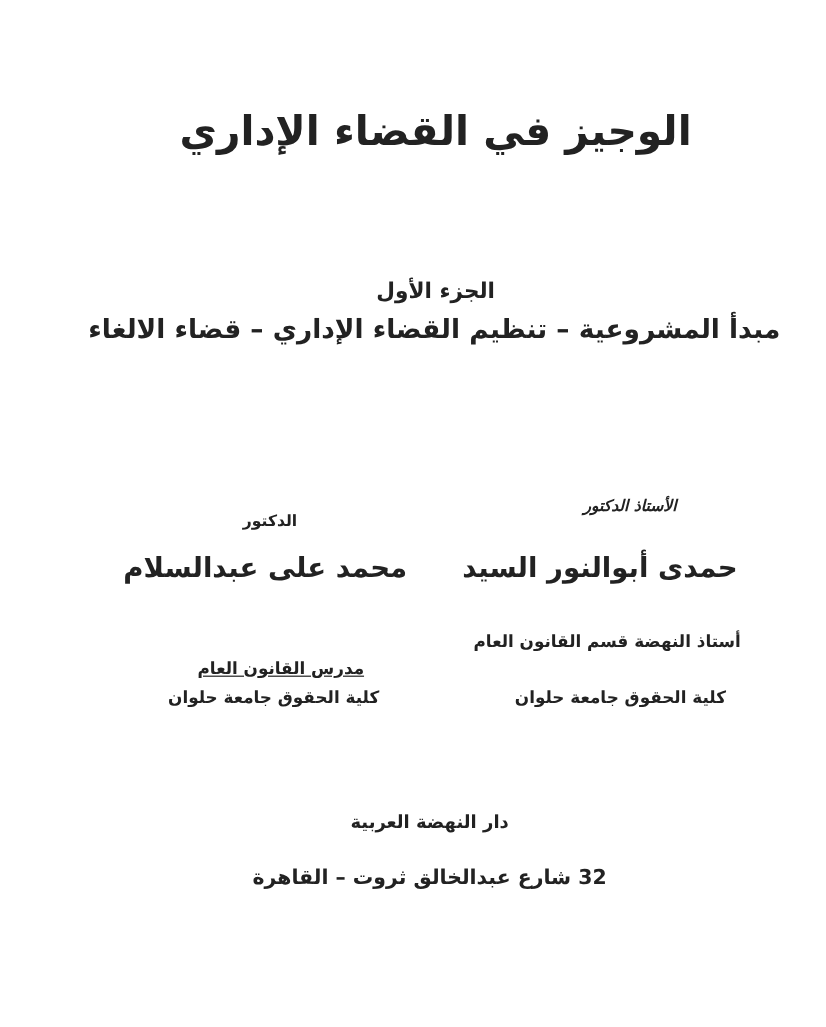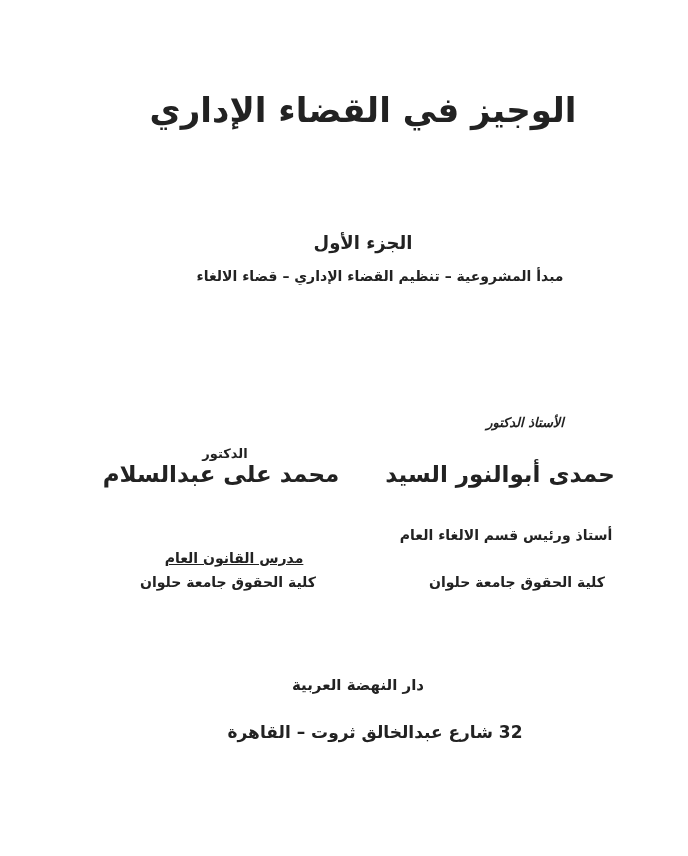--- a/index.html
+++ b/index.html
@@ -31,23 +31,23 @@
       line-height: 44px;
     }
     .part {
       left: 363px;
       top: 218px;
       font-size: 18px;
       line-height: 26px;
       margin-top: 12px;
     }
     .subtitle {
-      left: 380px;
+      left: 362px;
       top: 262px;
-      font-size: 14px;
+      font-size: 22px;
       line-height: 28px;
     }
     .label {
       font-size: 13px;
       line-height: 20px;
     }
     .name {
       font-size: 23px;
       line-height: 32px;
     }
@@ -59,43 +59,42 @@
       left: 358px;
       top: 673px;
       font-size: 15px;
       line-height: 24px;
     }
     .address {
       left: 358px;
       top: 719px;
       font-size: 17px;
       line-height: 26px;
-      margin-left: 17px;
     }
   </style>
 </head>
 <body>
 
 <div>
 
   <div class="line title">الوجيز في القضاء الإداري</div>
 
   <div class="line part">الجزء الأول</div>
 
   <div class="line subtitle">مبدأ المشروعية – تنظيم القضاء الإداري – قضاء الالغاء</div>
 
   <div>
     <div class="line label" style="left:525px; top:413px;font-style:italic;">الأستاذ الدكتور</div>
     <div class="line name" style="left:500px; top:458px;">حمدى أبوالنور السيد</div>
-    <div class="line info" style="left:506px; top:524px;">أستاذ ورئيس قسم الالغاء العام</div>
+    <div class="line info" style="left:506px; top:524px;">أستاذ النهضة قسم القانون العام</div>
     <div class="line info" style="left:517px; top:571px;">كلية الحقوق جامعة حلوان</div>
   </div>
 
   <div>
-    <div class="line label" style="left:225px; top:425px;margin-top:19px;">الدكتور</div>
+    <div class="line label" style="left:225px; top:425px;">الدكتور</div>
     <div class="line name" style="left:221px; top:458px;">محمد على عبدالسلام</div>
     <div class="line info" style="left:234px; top:547px;text-decoration:underline;">مدرس القانون العام</div>
     <div class="line info" style="left:228px; top:571px;">كلية الحقوق جامعة حلوان</div>
   </div>
 
   <div class="line publisher">دار النهضة العربية</div>
 
   <div class="line address">32 شارع عبدالخالق ثروت – القاهرة</div>
 
 </div>

